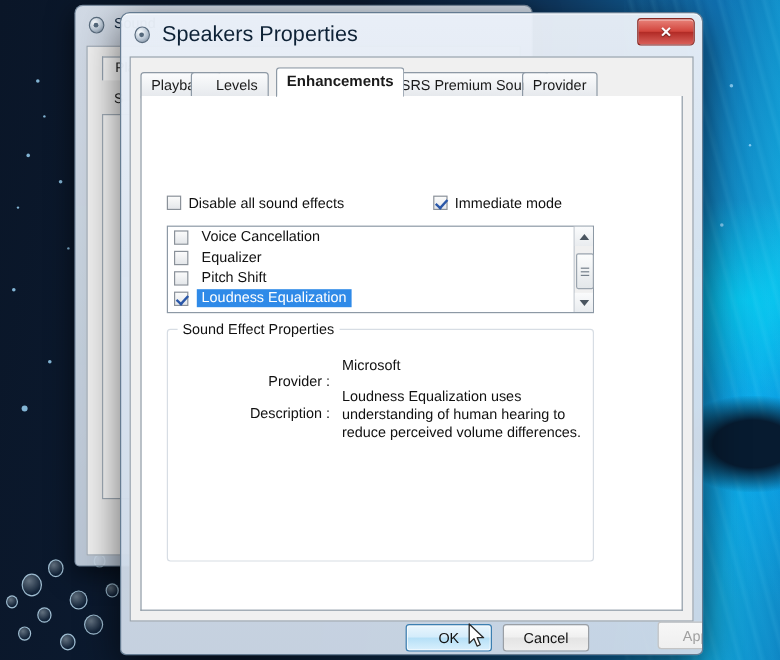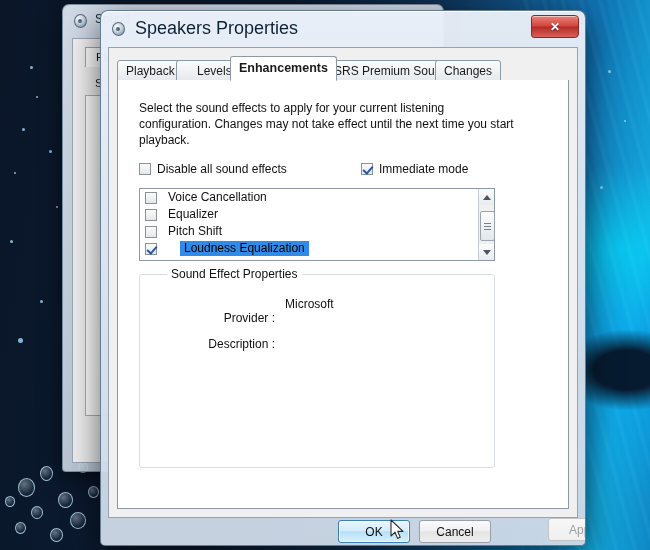--- a/index.html
+++ b/index.html
@@ -279,22 +279,21 @@
     display: flex;
     align-items: center;
     gap: 7px;
     padding-left: 5px;
     font-size: 12px;
     color: #111;
   }
   .effect-item .lbl { padding: 0 4px; line-height: 15px;}
   .effect-item.selected .lbl {
     background: #2f8ae8;
-    color: #000000;
-    margin-left: 16px;
+    color: #ffffff;
   }
   #scrollbar {
     position: absolute;
     right: 0; top: 0;
     width: 16px; height: 100%;
     background: #f0f0f0;
     border-left: 1px solid #c6cdd4;
     box-sizing: border-box;
   }
   .sb-arrow {
@@ -339,21 +338,20 @@
     border-radius: 3px;
     box-sizing: border-box;
   }
   #group-title {
     position: absolute;
     left: 8px; top: -8px;
     background: #fff;
     padding: 0 4px;
     font-size: 12px;
     color: #111;
-    margin-left: 19px;
   }
   .prop-row {
     position: absolute;
     font-size: 12px;
     color: #111;
     line-height: 15px;
   }
   .prop-label { text-align: right; margin-top: 14px; }
   #provider-label { left: 30px; top: 22px; width: 105px; }
   #provider-value { left: 145px; top: 22px; }
@@ -452,29 +450,28 @@
           <span class="cone"></span>
         </span>
       <span id="title-text">Speakers Properties</span>
       <div id="close-btn">✕</div>
     </div>
 
     <div id="content">
 
       <div id="tabs">
         <div class="tab" style="left:0px;">Playback</div>
-        <div class="tab" style="left:59px;padding-left:20px;">Levels</div>
+        <div class="tab" style="left:42px;padding-left:20px;">Levels</div>
         <div class="tab active" style="left:113px;font-weight:bold;">Enhancements</div>
         <div class="tab" style="left:208px;">SRS Premium Sound</div>
-        <div class="tab" style="left:318px;">Changes</div>
+        <div class="tab" style="left:318px;">Provider</div>
       </div>
 
       <div id="tabpanel">
 
-        <div id="intro">Select the sound effects to apply for your current listening configuration. Changes may not take effect until the next time you start playback.</div>
 
         <div class="cbrow" id="cb-disable">
           <span class="checkbox"></span>
           <span>Disable all sound effects</span>
         </div>
 
         <div class="cbrow" id="cb-immediate">
           <span class="checkbox checked"></span>
           <span>Immediate mode</span>
         </div>
@@ -510,20 +507,21 @@
                 <i class="arrow-dn"></i>
               </div>
           </div>
         </div>
 
         <div id="groupbox">
           <div id="group-title">Sound Effect Properties</div>
           <div class="prop-row prop-label" id="provider-label">Provider :</div>
           <div class="prop-row" id="provider-value">Microsoft</div>
           <div class="prop-row prop-label" id="description-label">Description :</div>
+          <div class="prop-row" id="description-value">Loudness Equalization uses understanding of human hearing to reduce perceived volume differences.</div>
         </div>
 
       </div>
     </div>
 
     <div id="footer">
       <div class="btn" id="btn-ok">OK</div>
       <div class="btn" id="btn-cancel">Cancel</div>
       <div class="btn" id="btn-apply">Apply</div>
     </div>

